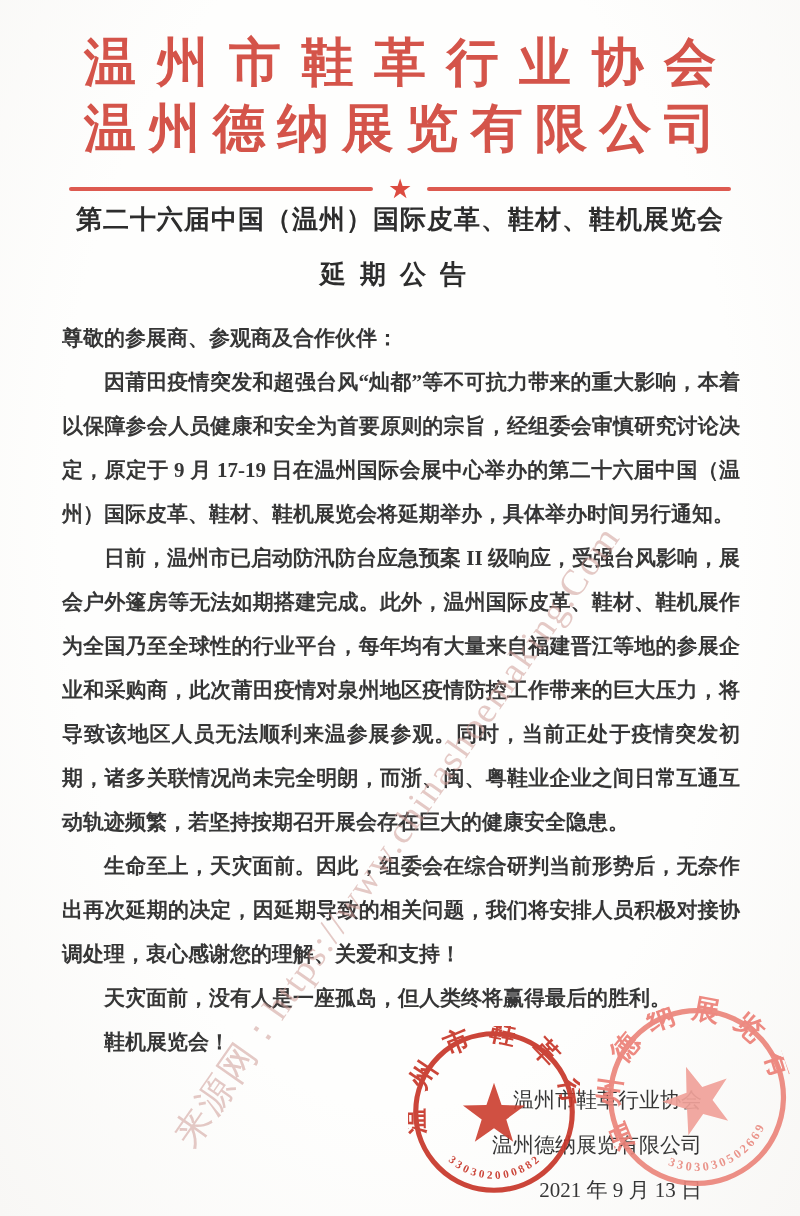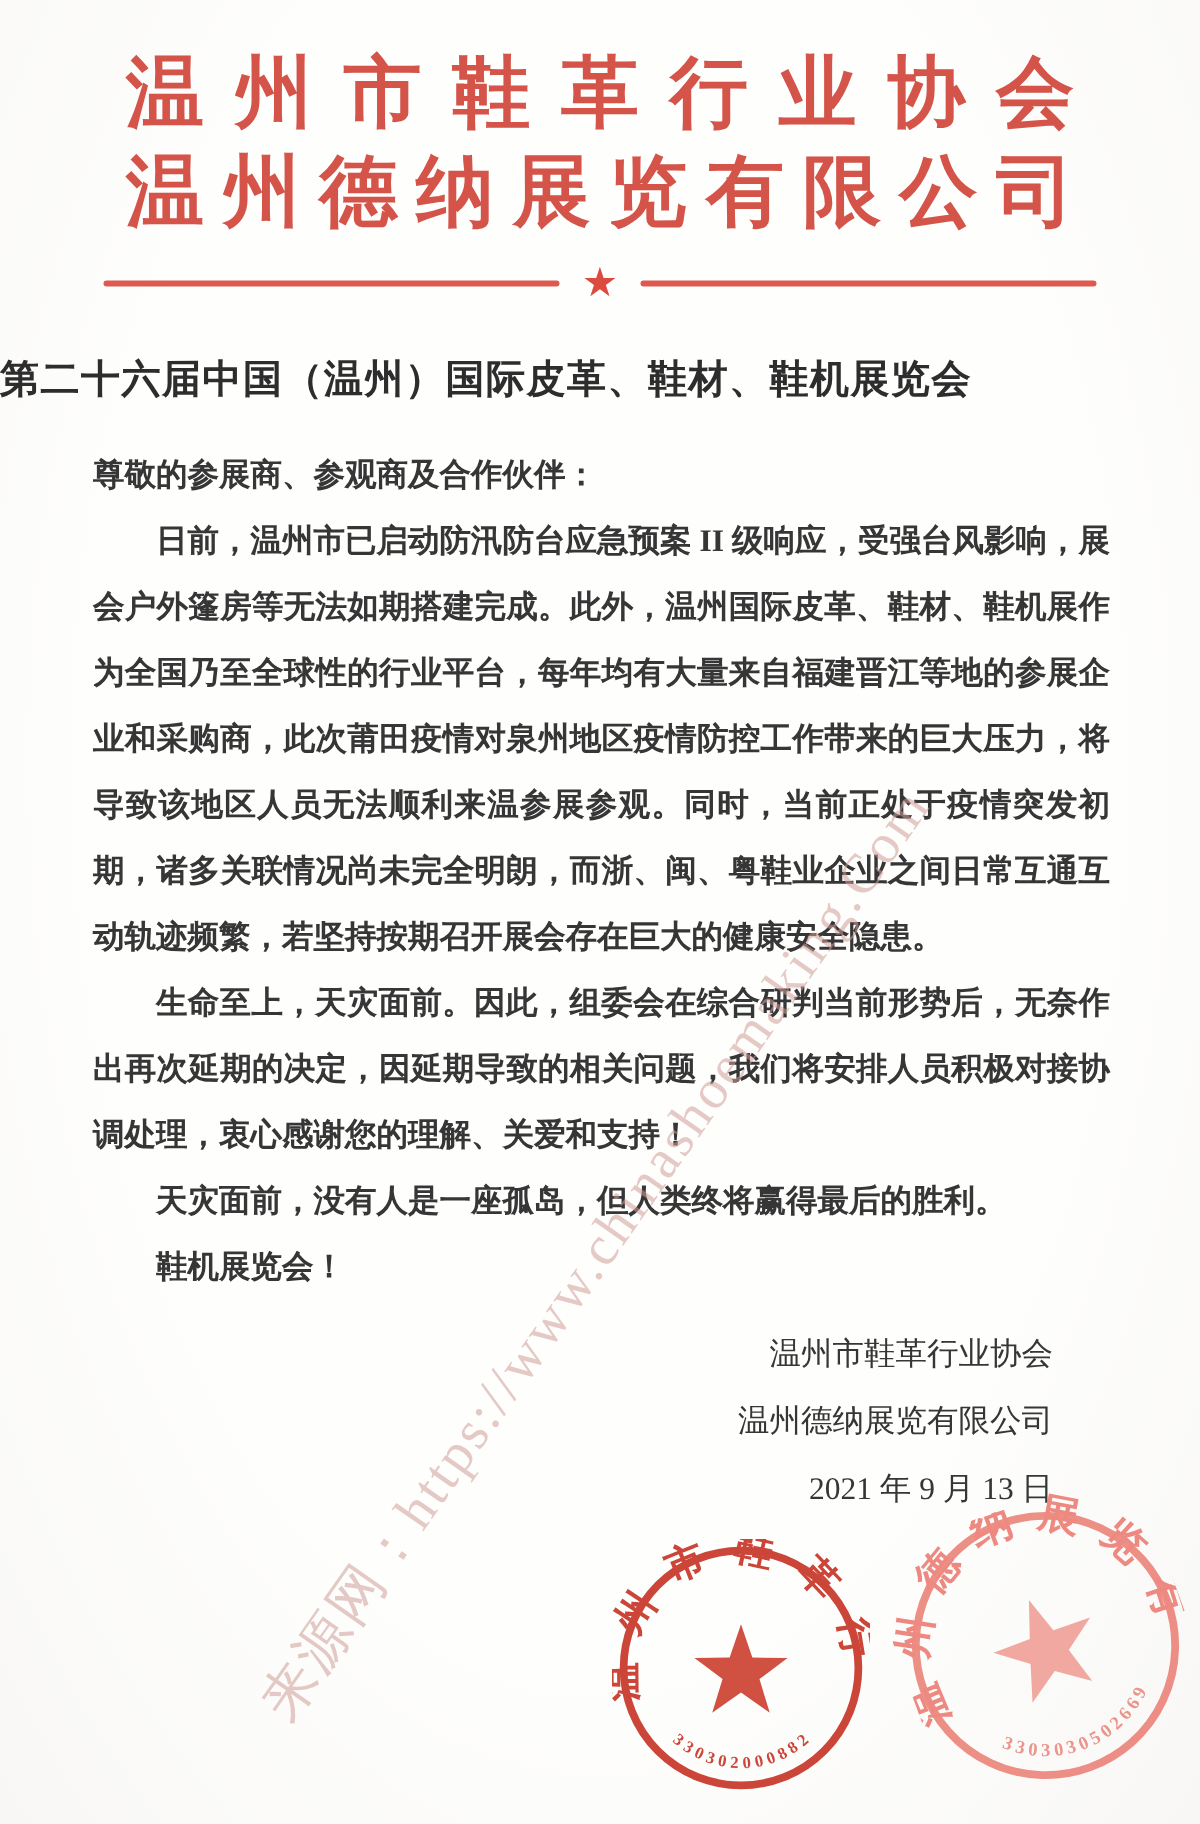--- a/index.html
+++ b/index.html
@@ -29,21 +29,21 @@
     width:662px;margin:13px auto 0;
     display:flex;align-items:center;
   }
   .divider .hr{flex:1;height:4px;background:#dd5a50;border-radius:2px;}
   .divider .star{
     color:#dc4b40;font-size:27px;line-height:1;
     margin:0 15px;
     font-family:"DejaVu Sans",sans-serif;
   }
   
-  .title{margin-top:33px;text-align:left;color:#2d2d2d;}
+  .title{text-align:center;color:#2d2d2d;}
   .title .t1{font-size:26px;font-weight:700;letter-spacing:1px;}
   .title .t2{font-size:26px;font-weight:700;margin-top:20px;letter-spacing:14px;}
   
   .bodytext{
     margin:24px 60px 0 62px;
     font-size:21px;line-height:44px;
     color:#363636;
     text-align:justify;
     position:relative;z-index:2;font-weight:bold;
   }
@@ -88,24 +88,26 @@
     <div class="org">温州德纳展览有限公司</div>
     <div class="divider">
       <span class="hr"></span>
       <span class="star">★</span>
       <span class="hr"></span>
     </div>
   </div>
 
   <div class="title">
     <div class="t1">第二十六届中国（温州）国际皮革、鞋材、鞋机展览会</div>
+    <div class="t2">延期公告</div>
   </div>
 
   <div class="bodytext">
     <p class="salutation">尊敬的参展商、参观商及合作伙伴：</p>
+    <p class="para">因莆田疫情突发和超强台风“灿都”等不可抗力带来的重大影响，本着以保障参会人员健康和安全为首要原则的宗旨，经组委会审慎研究讨论决定，原定于 9 月 17-19 日在温州国际会展中心举办的第二十六届中国（温州）国际皮革、鞋材、鞋机展览会将延期举办，具体举办时间另行通知。</p>
     <p class="para">日前，温州市已启动防汛防台应急预案 II 级响应，受强台风影响，展会户外篷房等无法如期搭建完成。此外，温州国际皮革、鞋材、鞋机展作为全国乃至全球性的行业平台，每年均有大量来自福建晋江等地的参展企业和采购商，此次莆田疫情对泉州地区疫情防控工作带来的巨大压力，将导致该地区人员无法顺利来温参展参观。同时，当前正处于疫情突发初期，诸多关联情况尚未完全明朗，而浙、闽、粤鞋业企业之间日常互通互动轨迹频繁，若坚持按期召开展会存在巨大的健康安全隐患。</p>
     <p class="para">生命至上，天灾面前。因此，组委会在综合研判当前形势后，无奈作出再次延期的决定，因延期导致的相关问题，我们将安排人员积极对接协调处理，衷心感谢您的理解、关爱和支持！</p>
     <p class="para">天灾面前，没有人是一座孤岛，但人类终将赢得最后的胜利。</p>
     <p class="para">鞋机展览会！</p>
   </div>
 
   <div class="signature">
     <div>温州市鞋革行业协会</div>
     <div>温州德纳展览有限公司</div>
     <div class="date">2021 年 9 月 13 日</div>

